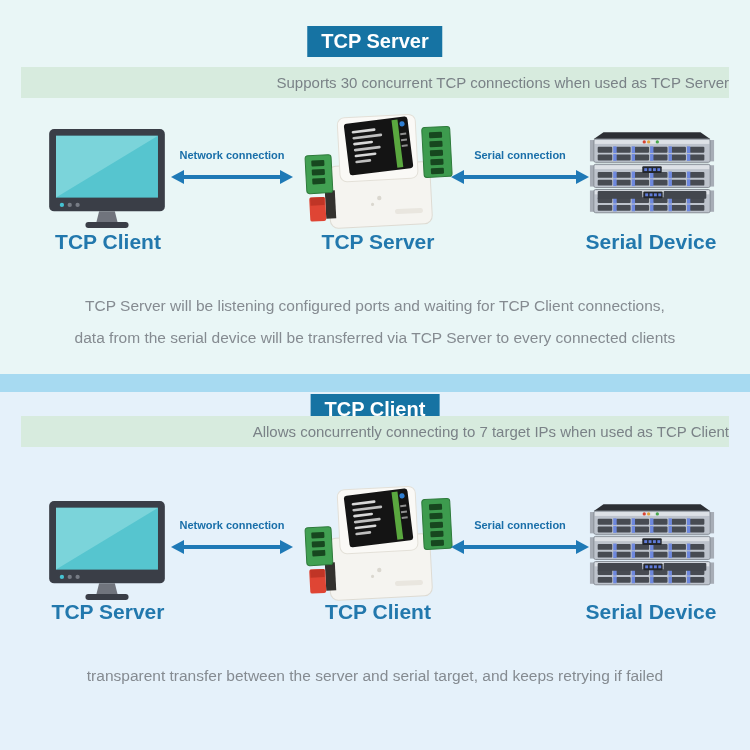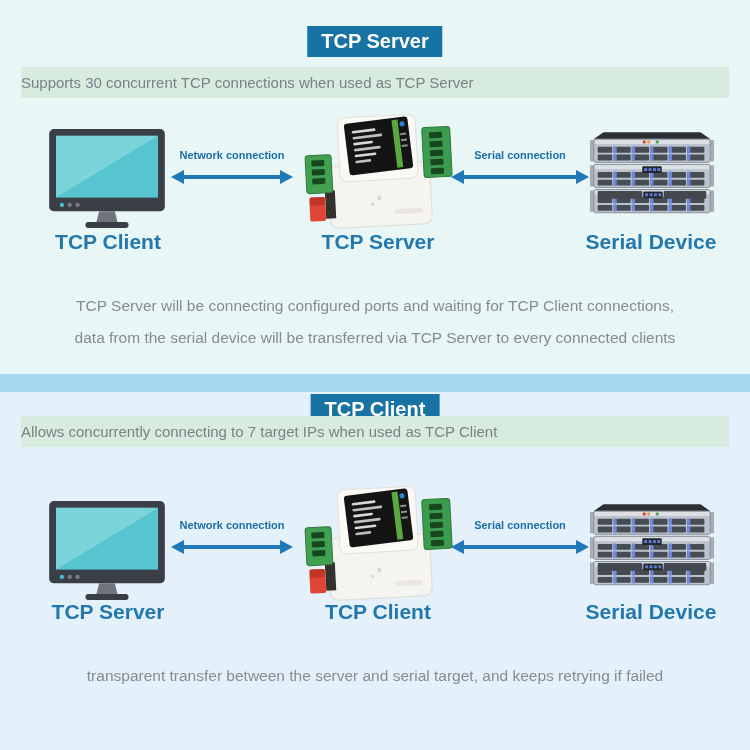--- a/index.html
+++ b/index.html
@@ -12,21 +12,21 @@
   .divider{position:absolute;left:0;top:374px;width:750px;height:18px;background:#a7daf1;}
   .bg-bottom{position:absolute;left:0;top:392px;width:750px;height:358px;background:#e5f1fa;}
 
   .badge{
     position:absolute;left:50%;transform:translateX(-50%);
     background:#1673a3;color:#ffffff;font-size:20px;font-weight:bold;
     padding:4px 14px;white-space:nowrap;
   }
   .subbar{
     position:absolute;left:21px;width:708px;height:31px;line-height:31px;
-    background:#d7ebde;color:#7a8287;font-size:15px;text-align:left;
+    background:#d7ebde;color:#7a8287;font-size:15px;text-align:right;
     white-space:nowrap;
   }
   .icon{position:absolute;}
   .node-label{
     position:absolute;width:162px;text-align:center;
     color:#2278ad;font-size:21px;font-weight:600;white-space:nowrap;
   }
   .conn-label{
     position:absolute;width:162px;text-align:center;
     color:#1a6fa9;font-size:11px;font-weight:bold;white-space:nowrap;
@@ -174,21 +174,21 @@
   <div class="conn-label" style="left:439px;top:149px;">Serial connection</div>
   <div class="arrow" style="left:451px;top:170px;width:138px;">
       <div class="bar"></div>
     </div>
 
   <div class="node-label" style="left:27px;top:230px;">TCP Client</div>
   <div class="node-label" style="left:297px;top:230px;">TCP Server</div>
   <div class="node-label" style="left:570px;top:230px;">Serial Device</div>
 
   <div class="desc" style="top:290px;">
-    <div>TCP Server will be connecting configured ports and waiting for TCP Client connections,</div>
+    <div>TCP Server will be listening configured ports and waiting for TCP Client connections,</div>
     <div>data from the serial device will be transferred via TCP Server to every connected clients</div>
   </div>
 
   <div class="badge" style="top:394px;">TCP Client</div>
   <div class="subbar" style="top:416px;">Allows concurrently connecting to 7 target IPs when used as TCP Client</div>
 
   <svg class="icon" style="left:48px;top:500px;width:118px;height:100px;" viewBox="0 0 120 102">
       <use href="#sym-monitor"></use>
     </svg>
   <svg class="icon" style="left:298px;top:482px;width:162px;height:128px;" viewBox="0 0 162 128">

